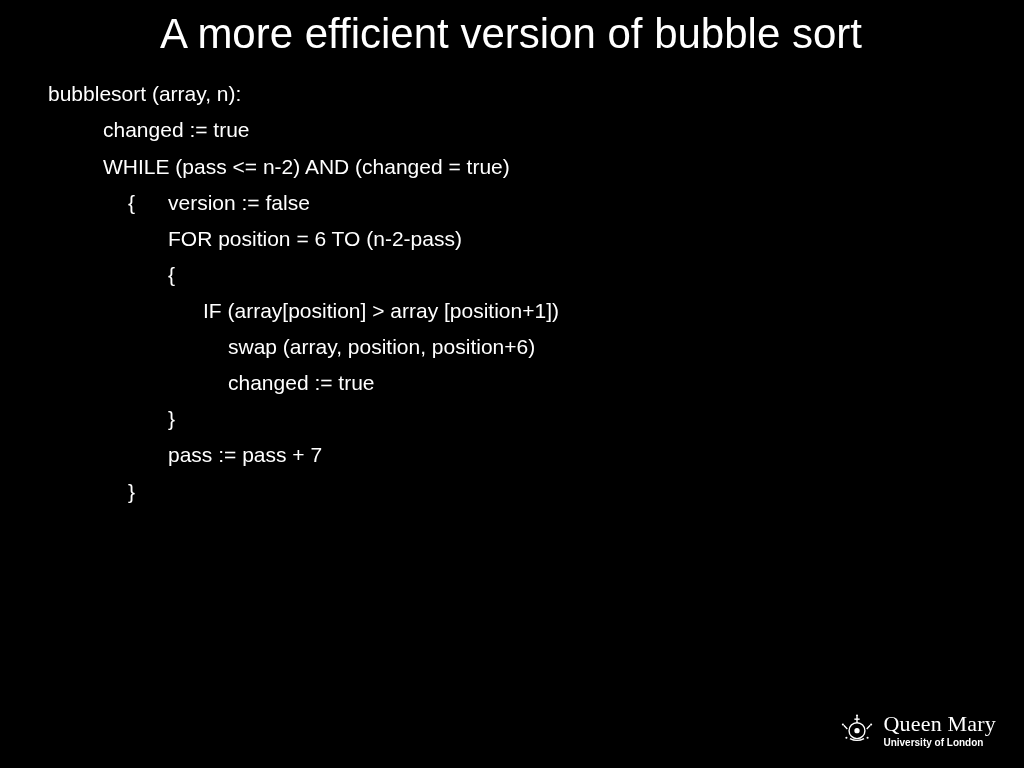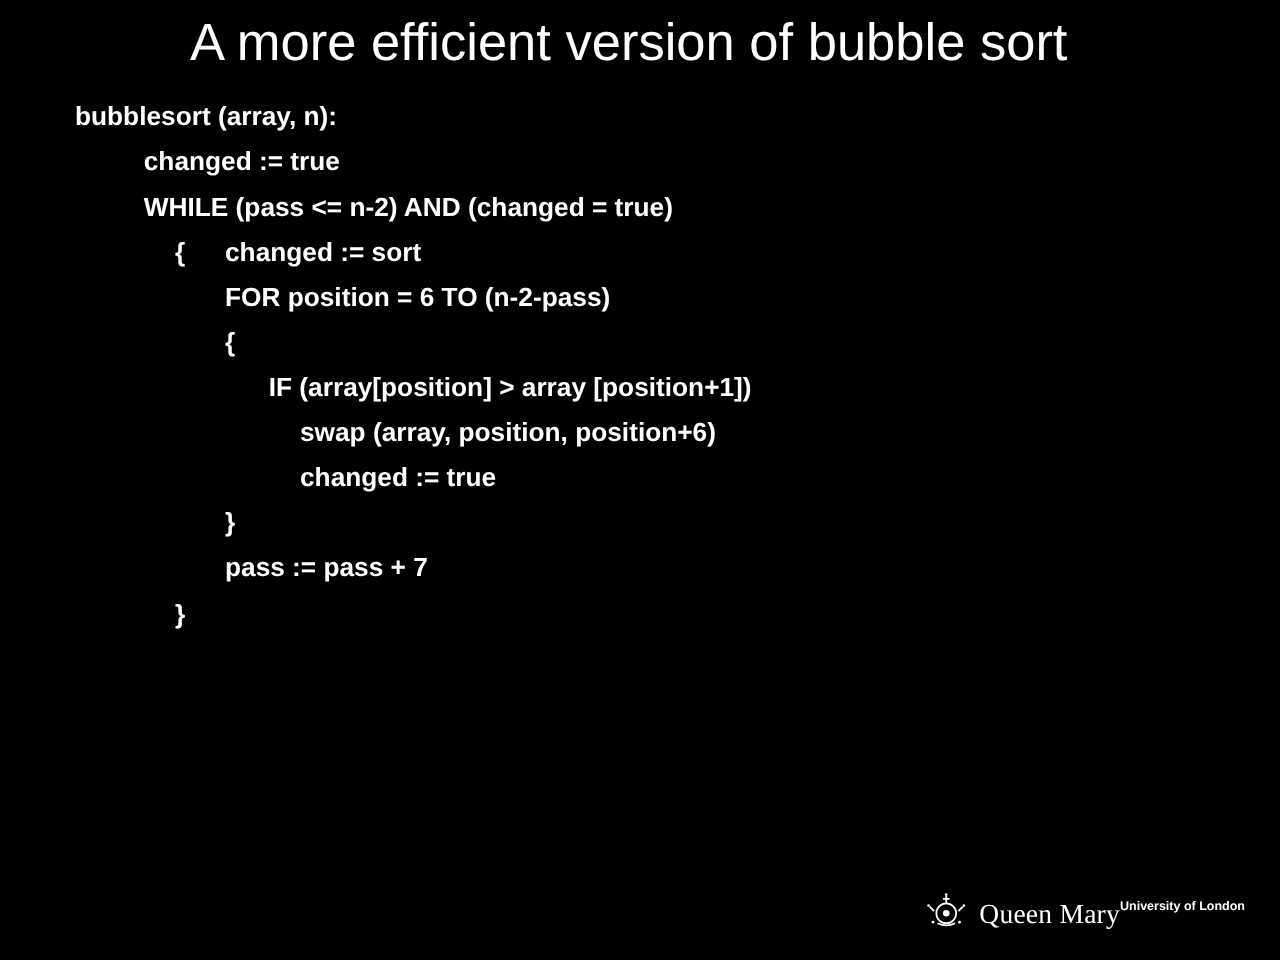--- a/index.html
+++ b/index.html
@@ -10,34 +10,33 @@
     body {
       width: 1024px;
       height: 768px;
       background: #000000;
       color: #ffffff;
       font-family: Arial, Helvetica, sans-serif;
       overflow: hidden;
       position: relative;
     }
     .slide {
-      padding: 10px 50px 0 32px;
+      padding: 10px 50px 0 48px;
     }
     .title {
       text-align: center;
       font-size: 42px;
       font-weight: 400;
       line-height: 1.15;
       margin-bottom: 18px;
     }
     .code {
       font-size: 21px;
       line-height: 1.72;
-      font-weight: 700;
-      margin-left: 28px;
+      font-weight: 400;
     }
     .i1 { padding-left: 55px; }
     .i2 { padding-left: 80px; }
     .i3 { padding-left: 120px; }
     .i4 { padding-left: 155px; }
     .i5 { padding-left: 180px; }
     .brace-line { padding-left: 80px; }
     .brace-line .brace { display: inline-block; width: 40px; }
     .logo-area {
       position: absolute;
@@ -46,21 +45,21 @@
       display: flex;
       align-items: center;
       gap: 8px;
     }
     .crown-icon svg {
       width: 36px;
       height: 30px;
     }
     .logo-text {
       display: flex;
-      flex-direction: row;
+      flex-direction: column;
       line-height: 1.05;
     }
     .logo-main {
       font-family: Georgia, 'Times New Roman', serif;
       font-size: 22px;
       letter-spacing: 0.2px;
     }
     .logo-sub {
       font-size: 10px;
       font-weight: bold;
@@ -71,21 +70,21 @@
 <body>
 
 <div class="slide">
   <h1 class="title">A more efficient version of bubble sort</h1>
 
   <div class="code">
     <div>bubblesort (array, n):</div>
     <div class="i1">changed := true</div>
     <div class="i1">WHILE (pass &lt;= n-2) AND (changed = true)</div>
     <div class="brace-line">
-      <span class="brace">{</span><span>changed := sort</span>
+      <span class="brace">{</span><span>version := false</span>
     </div>
     <div class="i3">FOR position = 6 TO (n-2-pass)</div>
     <div class="i3">{</div>
     <div class="i4">IF (array[position] &gt; array [position+1])</div>
     <div class="i5">swap (array, position, position+6)</div>
     <div class="i5">changed := true</div>
     <div class="i3">}</div>
     <div class="i3">pass := pass + 7</div>
     <div class="i2">}</div>
   </div>

